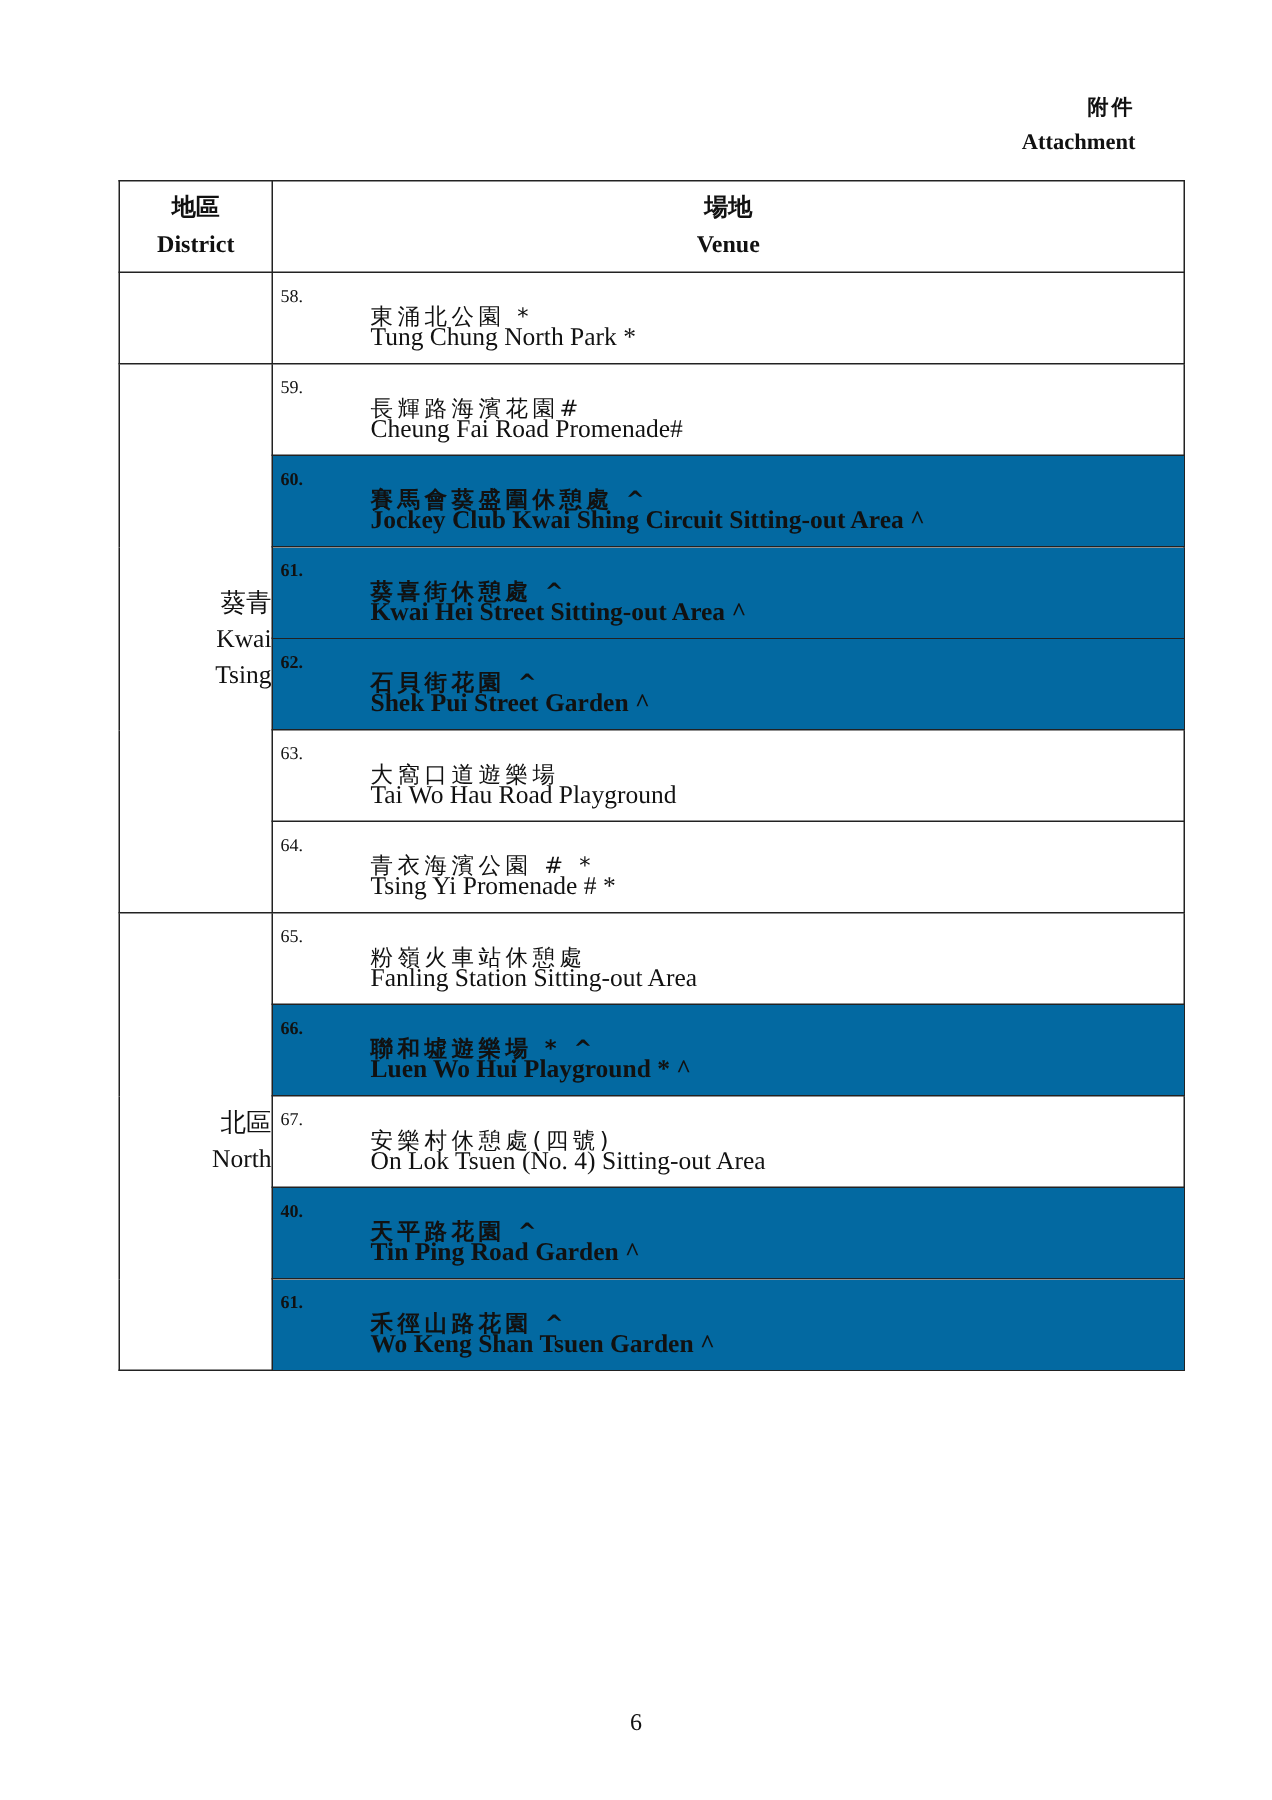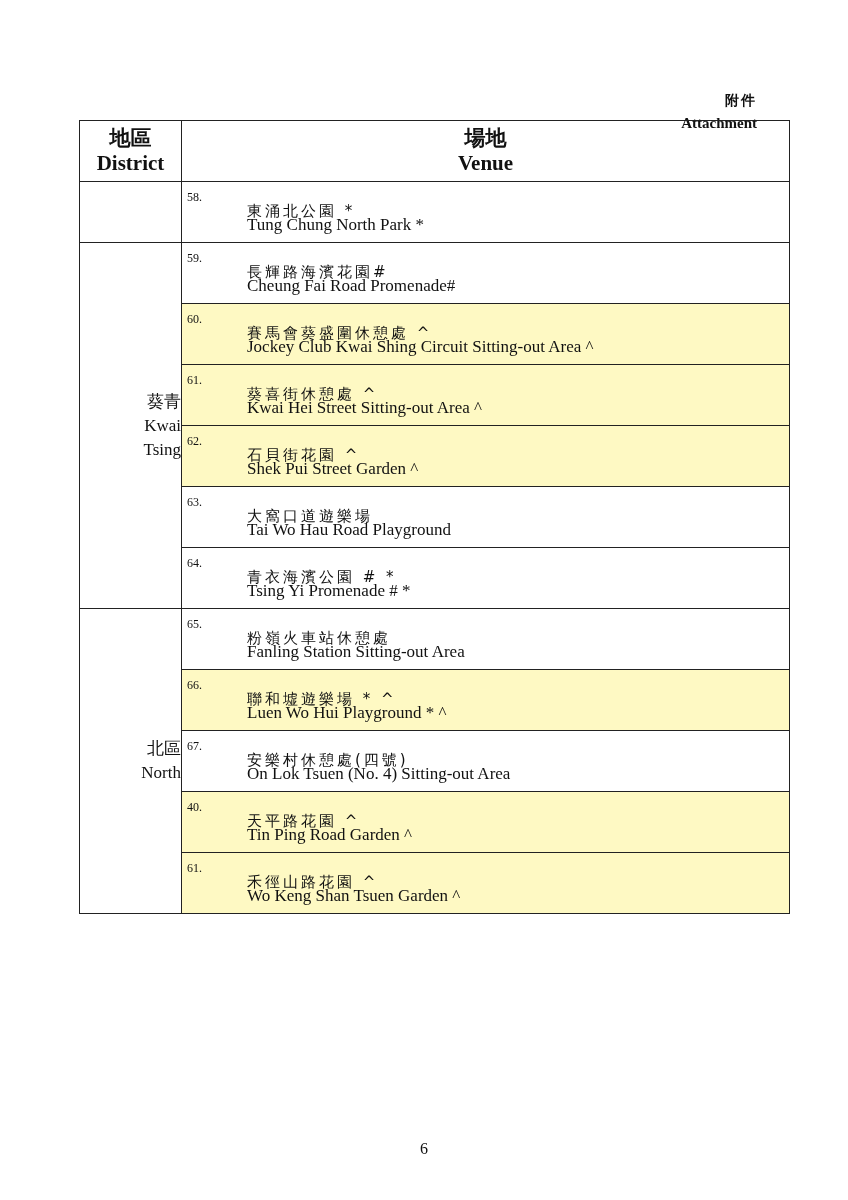--- a/index.html
+++ b/index.html
@@ -1,25 +1,25 @@
 <!DOCTYPE html>
 <html><head>
 <meta charset="utf-8">
 <style>
   html, body { margin:0; padding:0; background:#ffffff; }
   body { width:848px; height:1200px; position:relative; font-family:"Liberation Serif", "DejaVu Serif", serif; color:#111; }
-  .attach { position:absolute; right:91px; top:62px; text-align:right; font-weight:bold; font-size:15px; line-height:22px;margin-top:28px; }
+  .attach { position:absolute; right:91px; top:62px; text-align:right; font-weight:bold; font-size:15px; line-height:22px; }
   .attach .zh { font-size:14px; letter-spacing:2px; }
   table.venues { position:absolute; left:79px; top:120px; width:711px; border-collapse:collapse; }
   table.venues td, table.venues th { border:1.5px solid #222; padding:0; }
-  th { height:60px; font-weight:bold; font-size:21px; line-height:25px; text-align:center; vertical-align:middle; }
+  th { height:60px; font-weight:bold; font-size:16px; line-height:25px; text-align:center; vertical-align:middle; }
   th.district { width:101px; }
   td.district { text-align:right; vertical-align:middle; font-size:17px; line-height:24px; }
   td.venue { height:60px; vertical-align:top; position:relative; }
-  td.venue.hl { background:#fef9c3; }
+  td.venue.hl { background:#0369a1;font-weight:bold; }
   .num { position:absolute; left:5px; top:8px; font-size:12px; }
   .zh-name { position:absolute; left:65px; top:20px; font-size:16px; letter-spacing:3px; font-family:"DejaVu Sans", sans-serif; font-size:15px; }
   .en-name { position:absolute; left:65px; top:33px; font-size:17px; }
   .page-num { position:absolute; left:0; width:848px; top:1140px; text-align:center; font-size:16px; }
 </style>
 </head>
 <body>
 
 <div class="attach">
   <div class="zh">附件</div>

